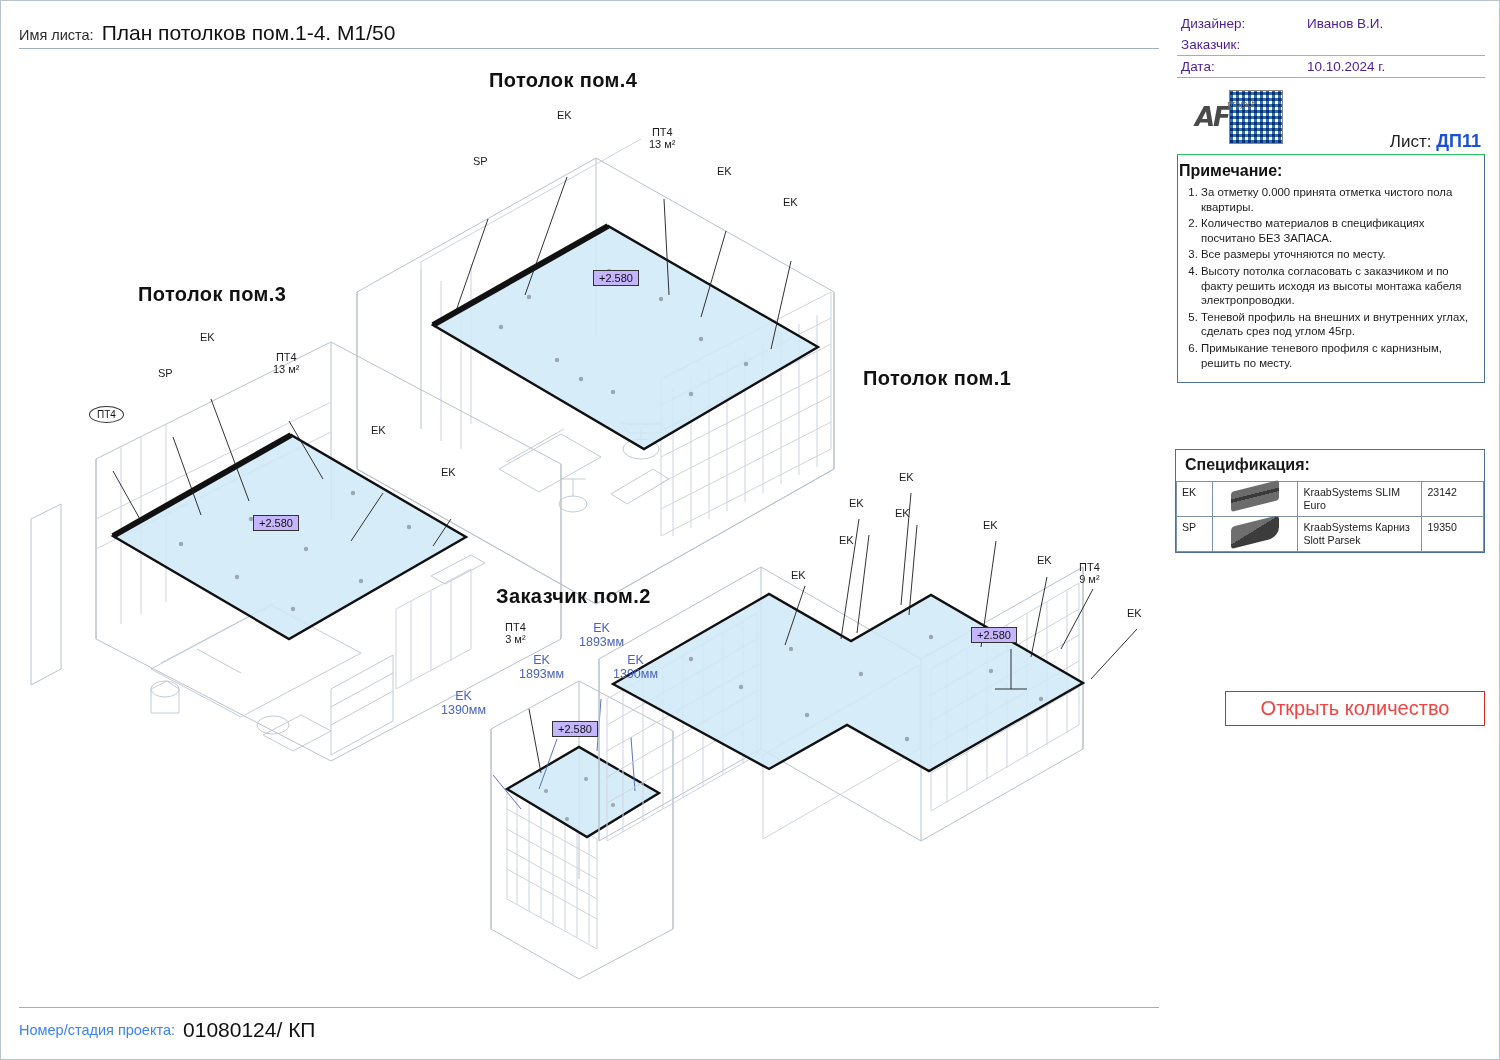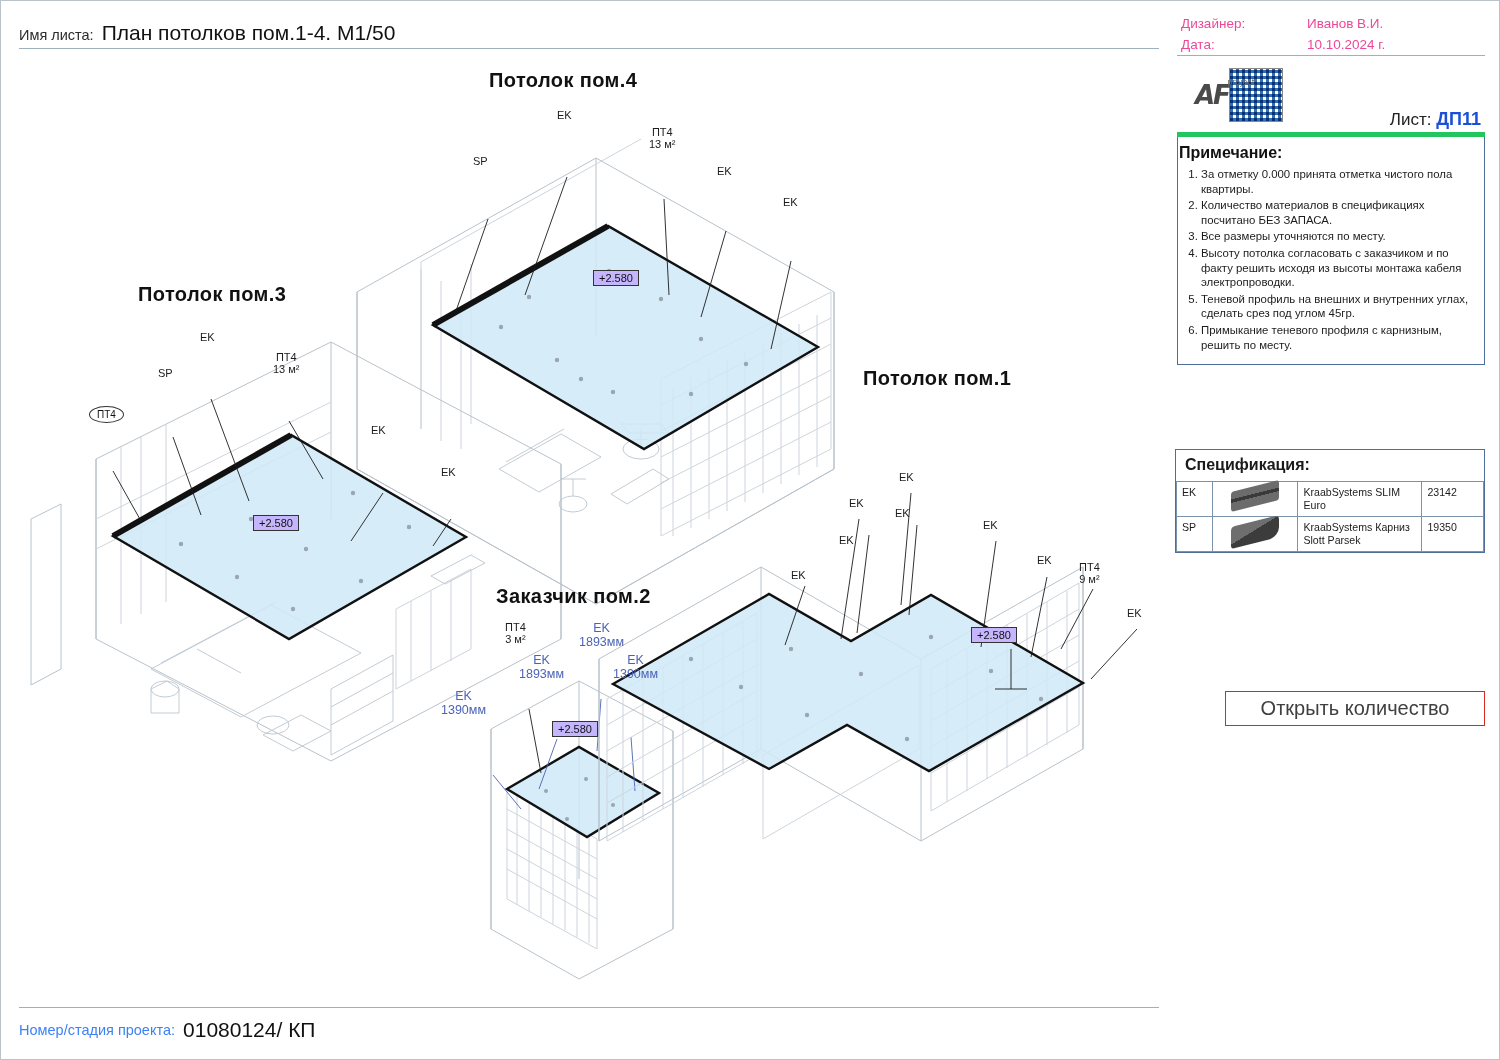--- a/index.html
+++ b/index.html
@@ -77,36 +77,36 @@
     width: 308px;
   }
   .meta-table {
     width: 100%;
     border-collapse: collapse;
     font-size: 13.5px;
   }
   .meta-table td {
     padding: 3px 4px;
     vertical-align: top;
-    color: #ec4899;
+    color: #4c1d95;
     margin-left: 16px;
   }
   .meta-table tr.with-line td {
     border-bottom: 1px solid #9fb0bd;
   }
   .meta-table td.k { width: 108px; }
   .meta-table td.v { text-align: left; padding-left: 14px; }
 
   .logo-row {
     display: flex;
     align-items: center;
     gap: 0;
     height: 66px;
     padding: 6px 4px 4px 4px;
-    border-bottom: 5px solid #22c55e;
+    border-bottom: 1px solid #22c55e;
     position: relative;
   }
   .logo-af {
     font-family: "DejaVu Sans", sans-serif;
     font-weight: bold;
     font-size: 26px;
     color: #4a4a4a;
     letter-spacing: -2px;
     font-style: italic;
     line-height: 1;
@@ -206,21 +206,21 @@
     border-radius: 4px 4px 10px 3px;
   }
 
   .open-qty {
     position: absolute;
     right: 14px;
     top: 690px;
     width: 246px;
     text-align: center;
     font-size: 20px;
-    color: #404040;
+    color: #ef4444;
     border: 1.6px solid #d42b1e;
     padding: 5px 6px;
     background: #fff;
     cursor: pointer;
   }
 
   
   .canvas {
     position: absolute;
     left: 0;
@@ -278,20 +278,24 @@
     <span class="lbl">Номер/стадия проекта:</span>
     <span class="val">01080124/ КП</span>
   </div>
 
   <div class="right-panel">
     <table class="meta-table">
       <tbody>
           <tr>
         <td class="k">Дизайнер:</td>
         <td class="v">Иванов В.И.</td>
+      </tr>
+      <tr class="with-line">
+        <td class="k">Заказчик:</td>
+        <td class="v"></td>
       </tr>
       <tr class="with-line">
         <td class="k">Дата:</td>
         <td class="v">10.10.2024 г.</td>
       </tr>
     </tbody>
       </table>
 
     <div class="logo-row">
       <div class="logo-af">

